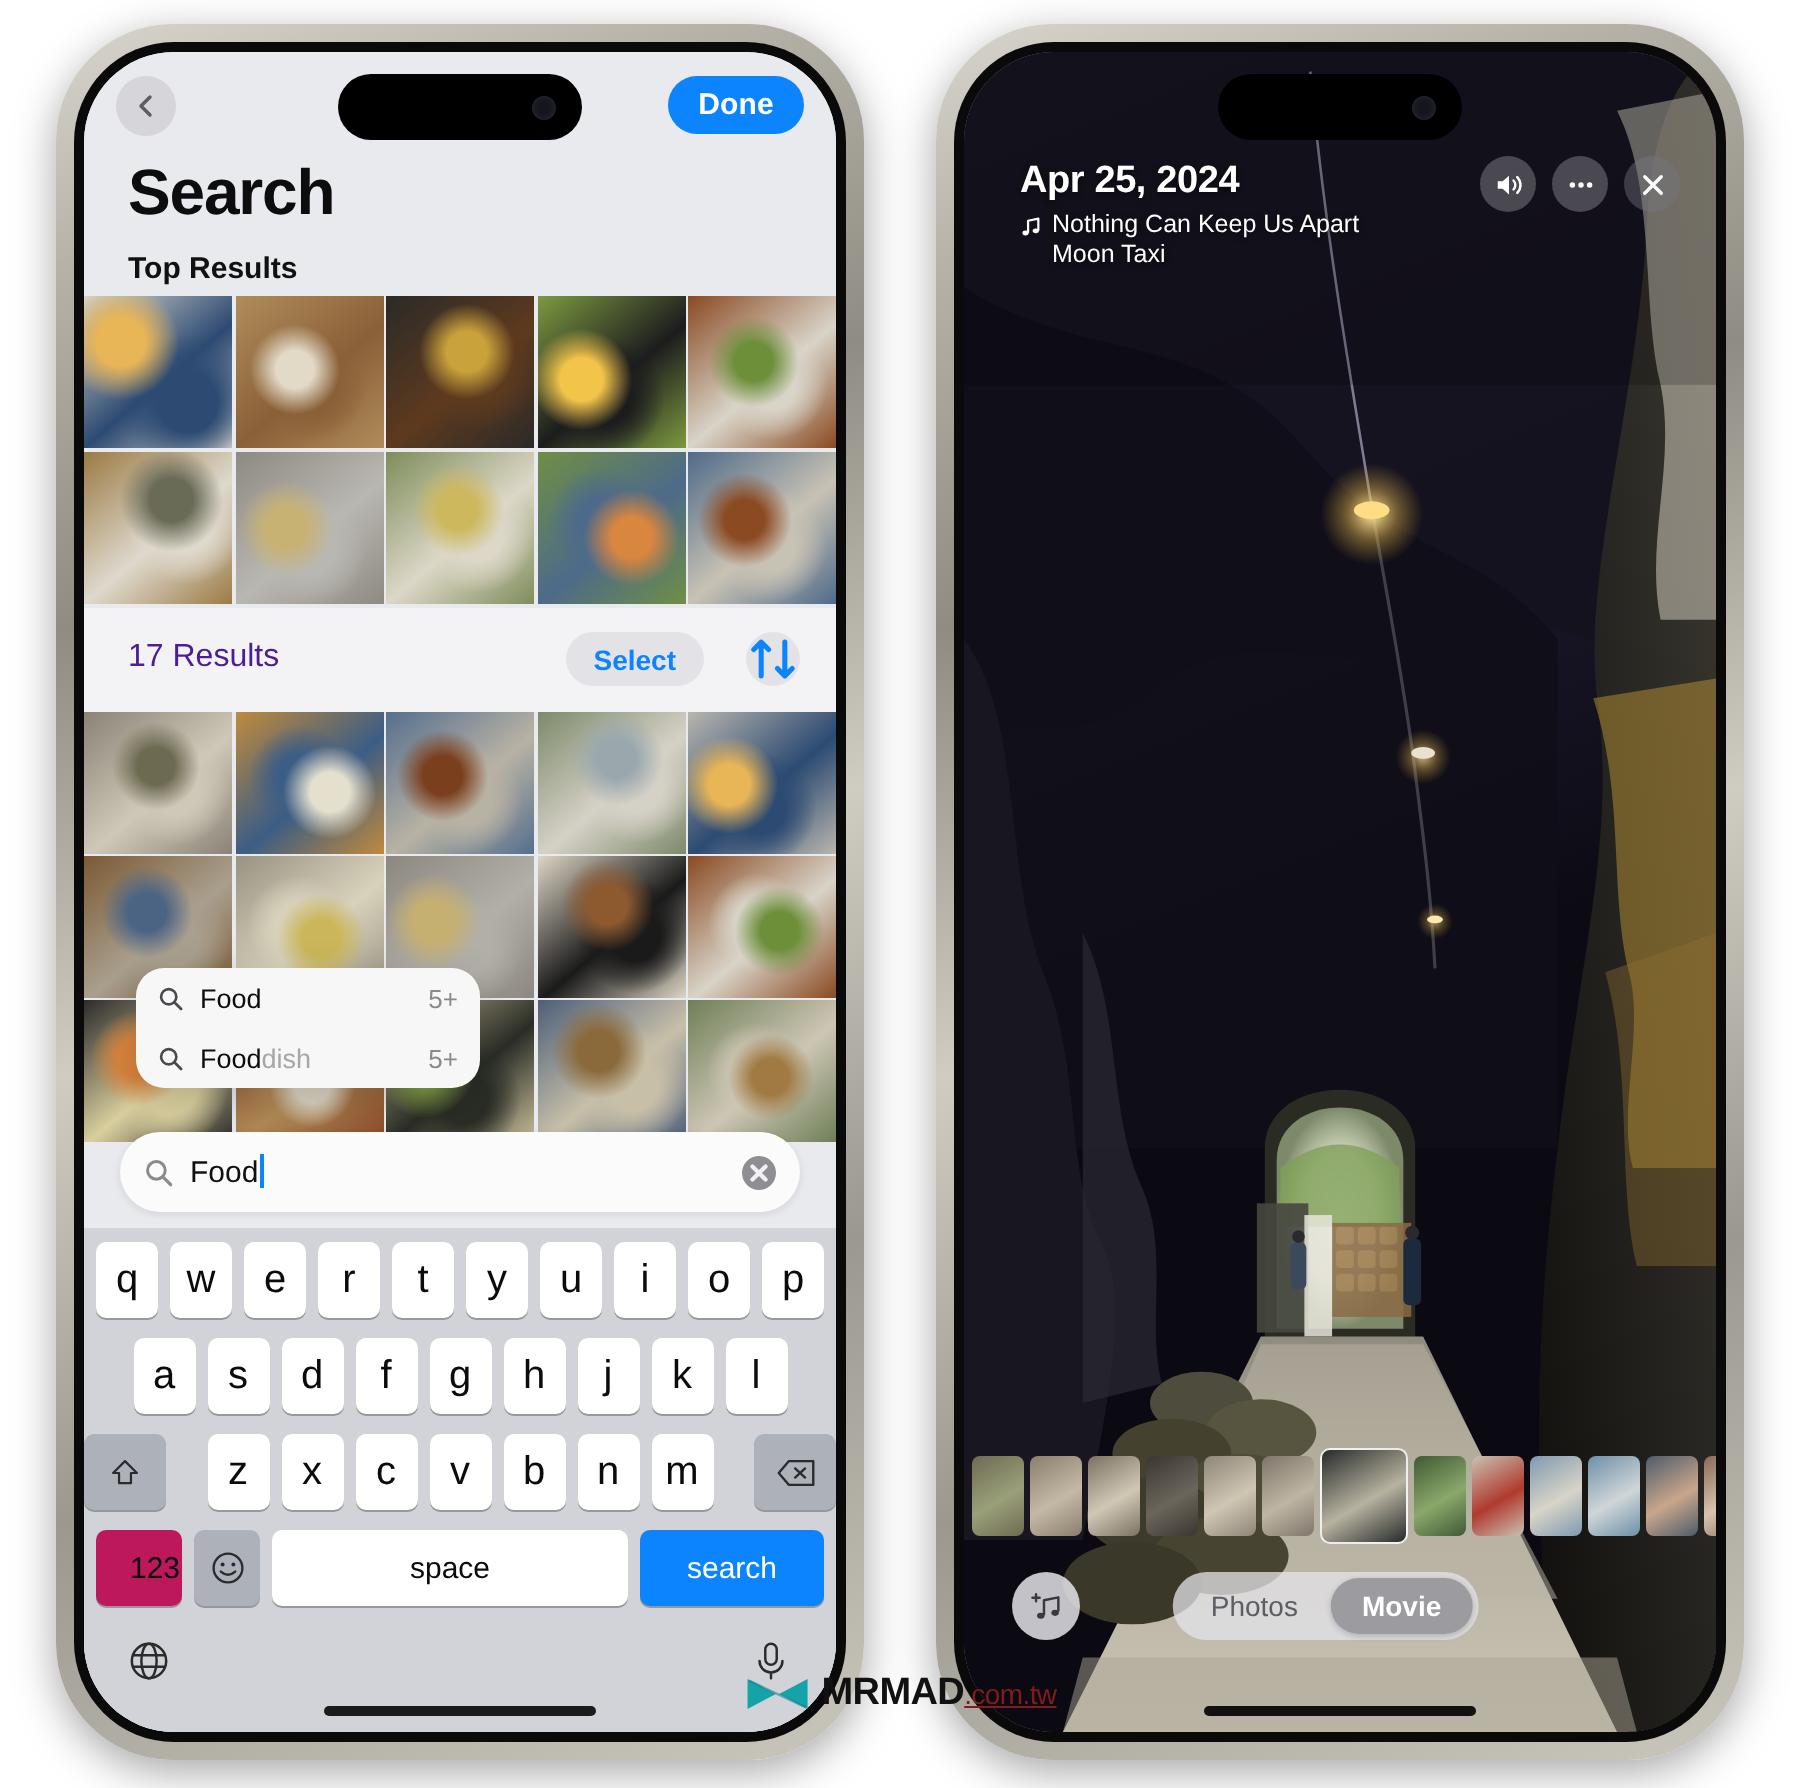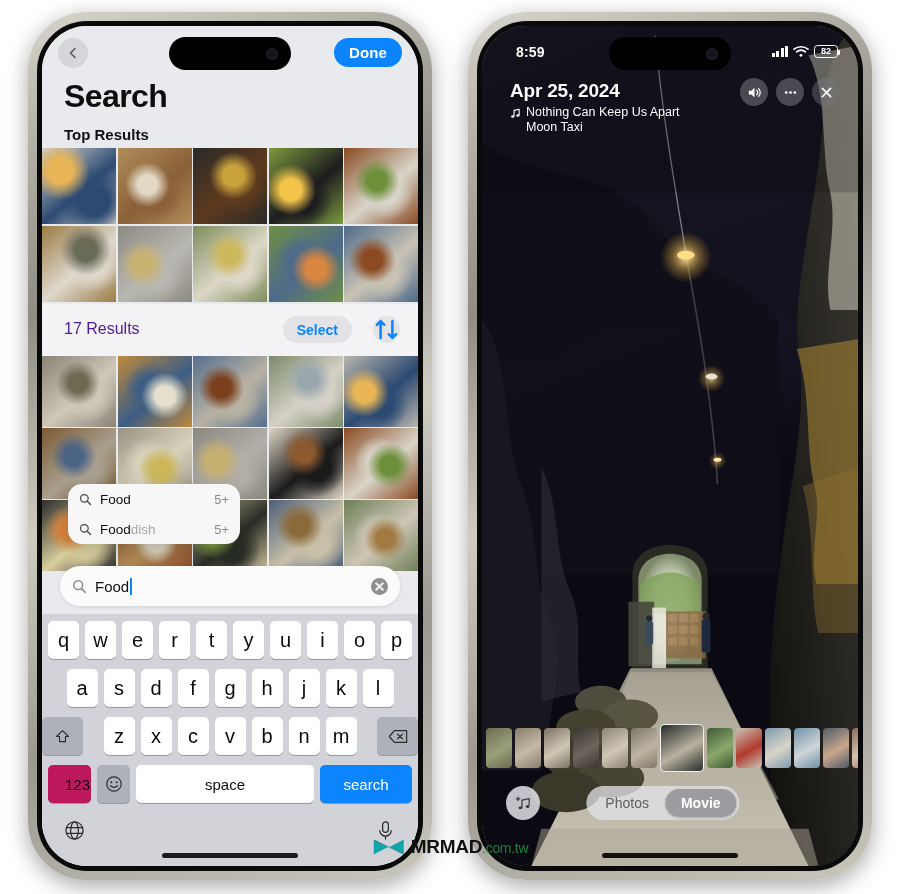--- a/index.html
+++ b/index.html
@@ -244,21 +244,21 @@
   }
   .seg-item { height:28px; padding: 0 16px; border-radius:14px; display:flex;align-items:center;
               font-size:14px; font-weight:500; color:#5d5d63; }
   .seg-item.active { background:rgba(118,118,124,.62); color:#fff; font-weight:700;
                      box-shadow:0 1px 3px rgba(0,0,0,.2); }
 
   .watermark { position:absolute; left:50%; transform:translateX(-50%); bottom: 36px; z-index:70;
                display:flex; align-items:center; gap:5px; }
   .wm-logo { width:34px;height:20px; }
   .wm-text { font-size:19px; font-weight:700; color:#111; letter-spacing:-.3px; }
-  .wm-text .small { font-size:14px; font-weight:400; color:#15803d; }
+  .wm-text .small { font-size:14px; font-weight:400; color:#7f1d1d;text-decoration:underline; }
 </style>
 </head>
 <body>
 
 <div class="stage">
 
   <div class="phone" id="phone-left">
     <div class="phone-inner">
       <div class="screen">
 
@@ -578,39 +578,20 @@
             <ellipse cx="206" cy="234" rx="9" ry="4.5" fill="#ffdd84"></ellipse>
             <circle cx="232" cy="360" r="14" fill="url(#glowG)" opacity="0.75"></circle>
             <ellipse cx="232" cy="358" rx="6" ry="3" fill="#e8e2cf"></ellipse>
             <circle cx="238" cy="444" r="9" fill="url(#glowG)" opacity="0.6"></circle>
             <ellipse cx="238" cy="443" rx="4" ry="2" fill="#ffe9ad"></ellipse>
 
             <rect width="380" height="170" fill="#000" opacity="0.18"></rect>
           </svg>
         </div>
 
-        <div class="status-bar-r">
-          <div id="clock">8:59</div>
-          <div class="status-right">
-            <div class="bars">
-                <i></i>
-                <i></i>
-                <i></i>
-                <i></i>
-              </div>
-            <svg width="16" height="12" viewBox="0 0 16 12">
-              <path d="M1 4.2 A11 11 0 0 1 15 4.2" fill="none" stroke="#fff" stroke-width="1.6" stroke-linecap="round"></path>
-              <path d="M3.6 6.9 A7 7 0 0 1 12.4 6.9" fill="none" stroke="#fff" stroke-width="1.6" stroke-linecap="round"></path>
-              <circle cx="8" cy="10.3" r="1.4" fill="#fff"></circle>
-            </svg>
-            <div class="batt">
-                <span>82</span>
-              </div>
-          </div>
-        </div>
 
         <div class="memory-meta">
           <div id="memory-date">Apr 25, 2024</div>
           <div class="song-line">
             <svg viewBox="0 0 12 12">
               <path d="M4.4 9.2 V2.6 L10 1.4 V8" fill="none" stroke="#fff" stroke-width="1.2" stroke-linejoin="round"></path>
               <ellipse cx="3" cy="9.3" rx="1.7" ry="1.35" fill="#fff"></ellipse>
               <ellipse cx="8.6" cy="8.1" rx="1.7" ry="1.35" fill="#fff"></ellipse>
             </svg>
             <div id="song-title">Nothing Can Keep Us Apart</div>

